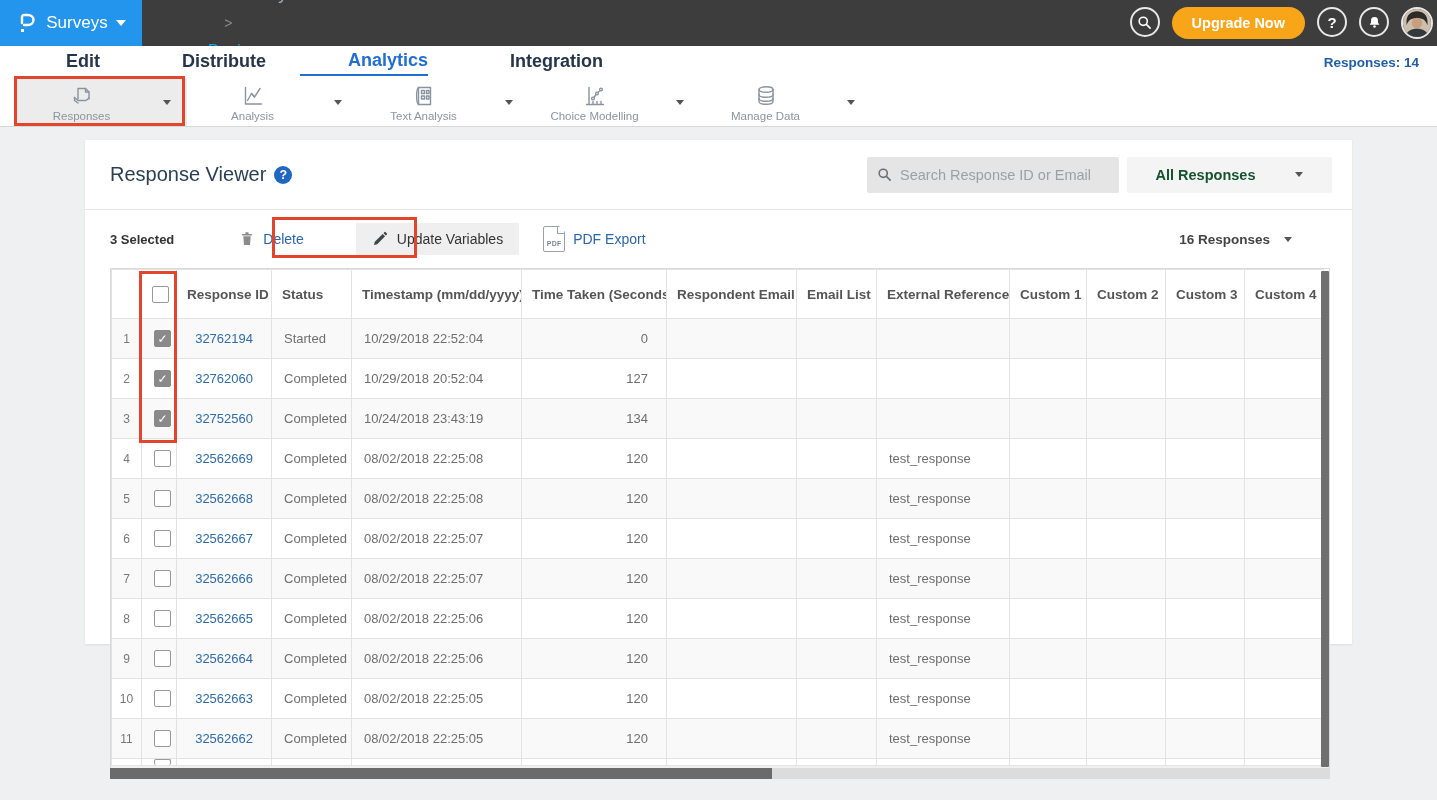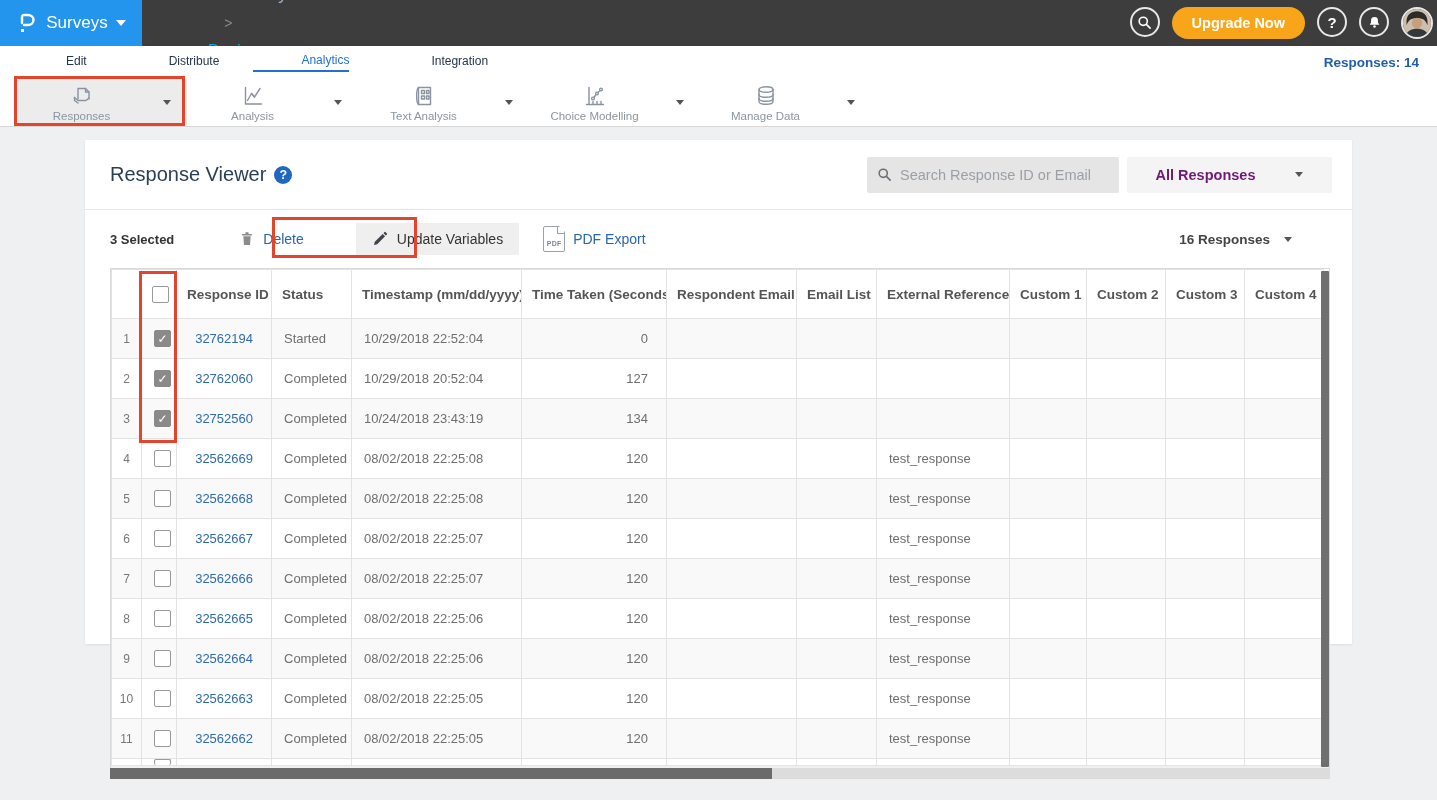--- a/index.html
+++ b/index.html
@@ -23,21 +23,21 @@
   .circle-btn { width:30px; height:30px; border-radius:50%; border:2px solid #e8e8e8;
     display:flex; align-items:center; justify-content:center; color:#fff; cursor:pointer;
     font-size:15px; font-weight:bold; }
   .upgrade-btn { background:#f9a51a; color:#fff; font-weight:bold; font-size:14.5px;
     border:none; border-radius:16px; height:32px; padding:0 20px; cursor:pointer; }
   .avatar { width:32px; height:32px; border-radius:50%; overflow:hidden; border:2px solid #e8e8e8; cursor:pointer; }
 
   
   .subnav { position:absolute; left:0; top:46px; width:1437px; height:33px; background:#fff;
     display:flex; align-items:center; padding:0 18px; gap:34px; }
-  .subnav-item { font-size:12px; font-weight:400; color:#25354c; cursor:pointer;
+  .subnav-item { font-size:18px; font-weight:700; color:#25354c; cursor:pointer;
     padding-bottom:3px;padding-left:48px; }
   .subnav-item.active { color:#1f6fd4; border-bottom:2px solid #1f6fd4; }
   .subnav-count { margin-left:auto; font-size:13.5px; font-weight:700; color:#1f5fa8; }
 
   
   .toolbar { position:absolute; left:0; top:79px; width:1437px; height:48px; background:#fff;
     border-bottom:1px solid #d7d7d7; display:flex; align-items:stretch; padding-left:16px; }
   .tool-group { width:171px; display:flex; align-items:stretch; }
   .tool-group.active { background:#ececec; }
   .tool-main { flex:1; display:flex; flex-direction:column; align-items:center;
@@ -56,21 +56,21 @@
   .help-badge { width:18px; height:18px; border-radius:50%; background:#1f67c0; color:#fff;
     font-size:12.5px; font-weight:bold; display:flex; align-items:center; justify-content:center;
     margin-left:8px; cursor:pointer; }
   .search-box { margin-left:auto; width:252px; height:36px; background:#e5e5e5; border-radius:2px;
     display:flex; align-items:center; padding:0 10px; gap:8px; }
   .search-box input { border:none; outline:none; background:transparent; flex:1; font-size:14.5px;
     color:#3c4858; font-family:"Liberation Sans", sans-serif; }
   .search-box input::placeholder { color:#9aa0a6; }
   .filter-box { margin-left:8px; width:205px; height:36px; background:#f4f4f4; border-radius:2px;
     display:flex; align-items:center; justify-content:center; gap:40px; cursor:pointer; }
-  .filter-label { font-size:14.5px; font-weight:700; color:#701a75; }
+  .filter-label { font-size:14.5px; font-weight:700; color:#14532d; }
   .filter-box .caret { border-top-color:#555; border-left-width:4px; border-right-width:4px; border-top-width:5px; }
 
   
   .actions-row { height:58px; display:flex; align-items:center; padding:0 60px 0 25px; }
   .selected-label { font-size:13px; font-weight:700; color:#333; }
   .action-link { display:flex; align-items:center; gap:8px; cursor:pointer; }
   .action-link .link-text { font-size:14px; color:#2a66ad; }
   .delete-action { margin-left:65px; }
   .updatevars-btn { margin-left:52px; background:#efefef; height:32px; padding:0 16px;
     display:flex; align-items:center; gap:9px; cursor:pointer; border:none; }

